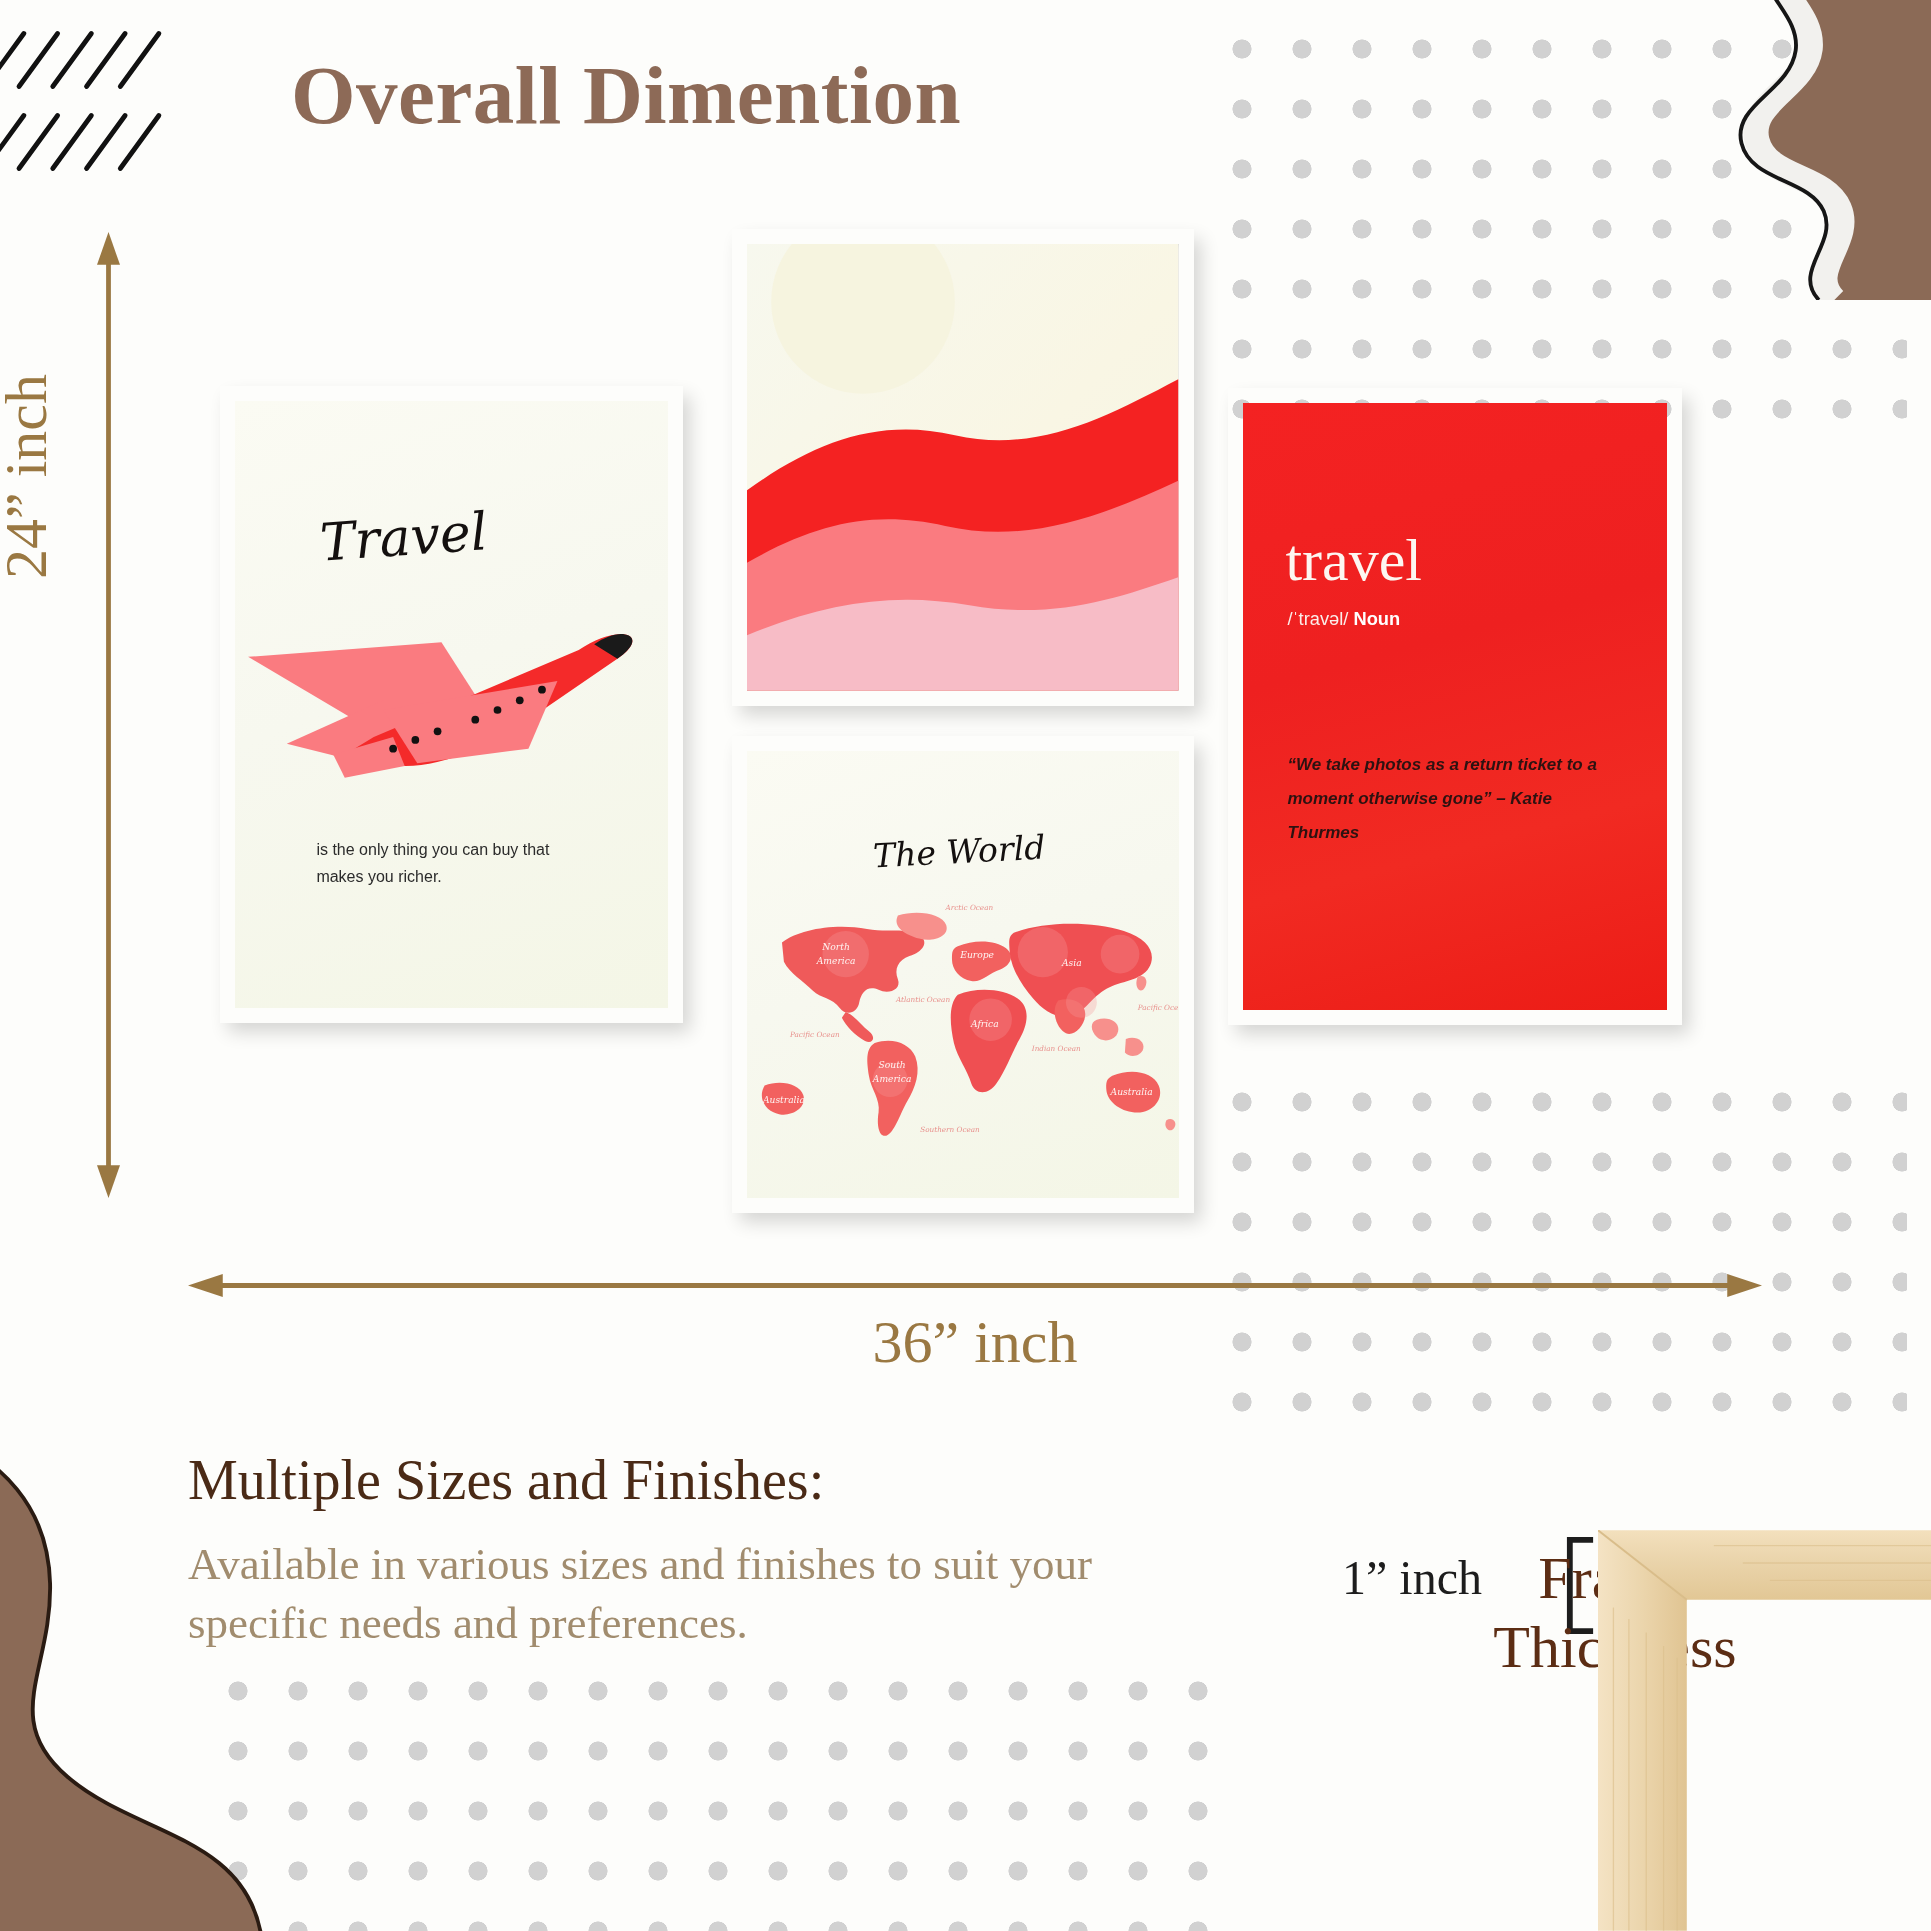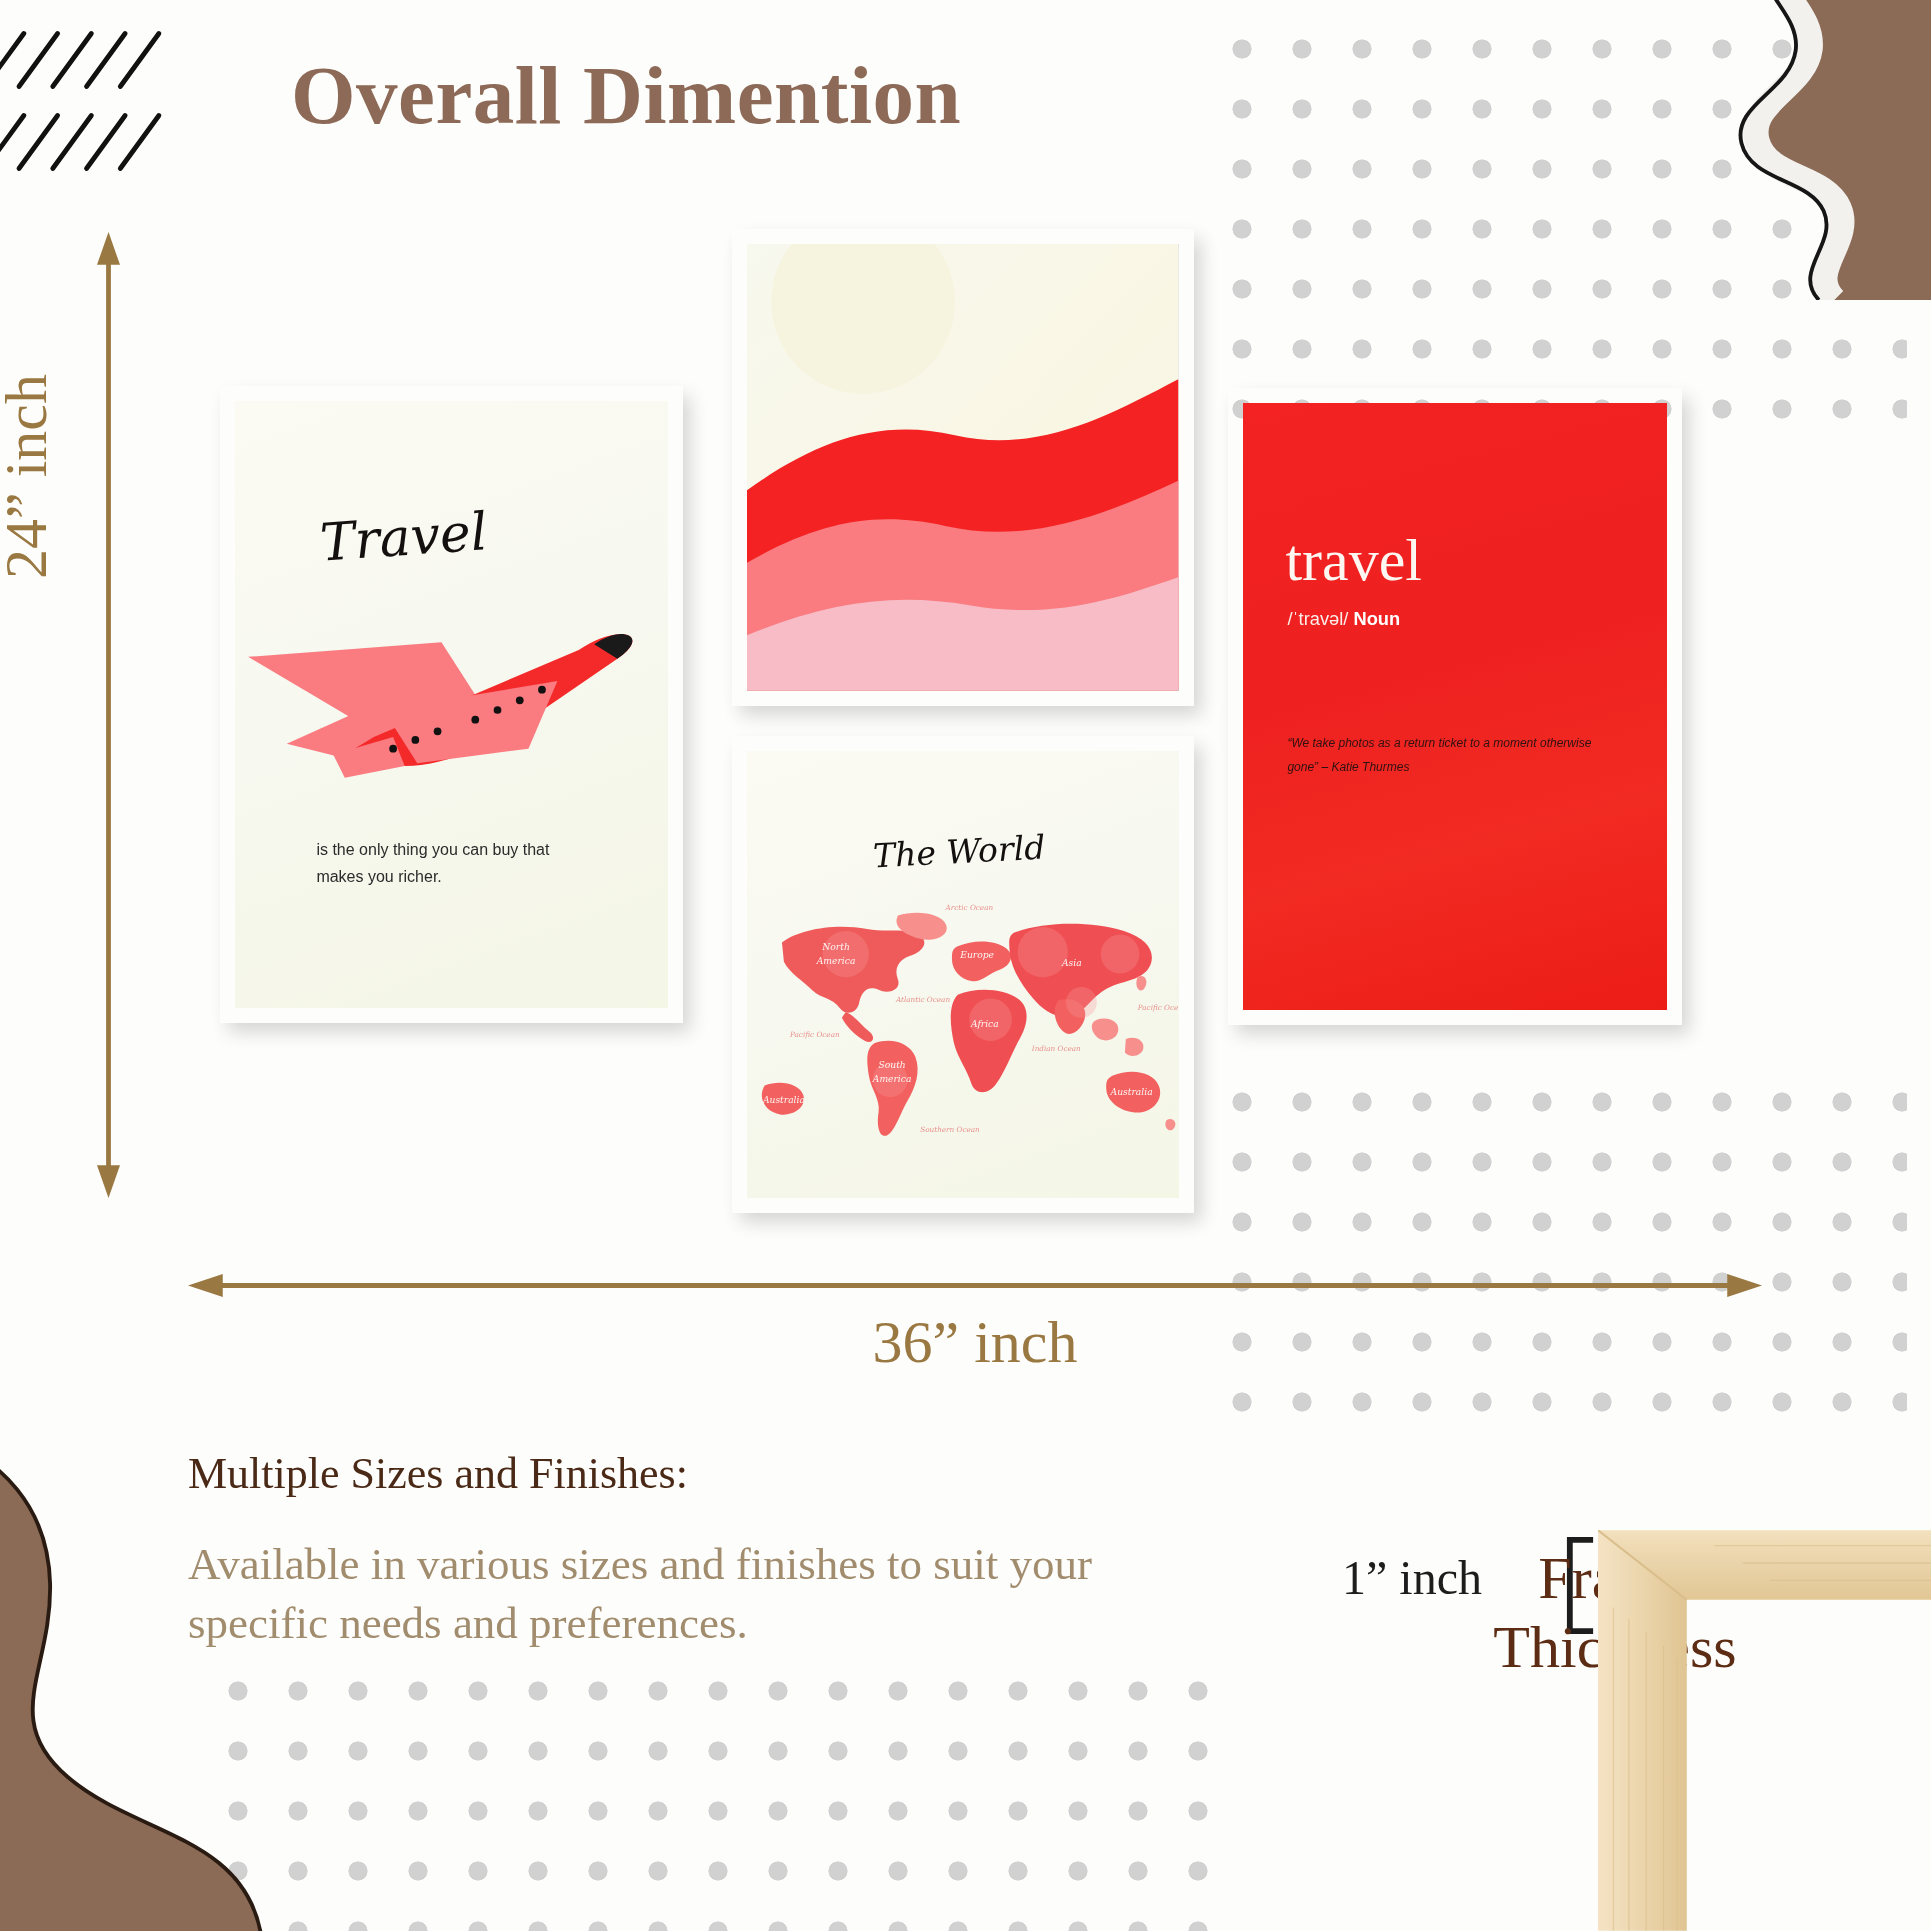--- a/index.html
+++ b/index.html
@@ -111,29 +111,29 @@
     font-family:"Liberation Sans", sans-serif;
     font-size:18.3px;color:#fbeeea;
   }
   #def-phon b{color:#ffffff;}
   #def-body{
     position:absolute;left:44px;top:263px;width:338px;
     font-family:"Liberation Sans", sans-serif;
     font-size:13.5px;line-height:1.7;color:#2a1110;font-weight:bold;
   }
   #def-quote{
-    position:absolute;left:44px;top:328px;width:319px;
+    position:absolute;left:44px;top:345px;width:319px;
     font-family:"Liberation Sans", sans-serif;font-style:italic;
-    font-size:12px;line-height:2;color:#2d1211;font-weight:normal;
+    font-size:17px;line-height:2;color:#2d1211;font-weight:bold;
   }
 
   
   #multi-heading{
     position:absolute;left:188px;top:1448px;
-    font-size:44px;color:#4a2a16;white-space:nowrap;
+    font-size:56px;color:#4a2a16;white-space:nowrap;
   }
   #multi-body{
     position:absolute;left:188px;top:1535px;width:1052px;
     font-size:45px;line-height:1.32;color:#a18c6e;
   }
 
   
   #thick-inch{
     position:absolute;left:1342px;top:1550px;
     font-size:48px;color:#1d1d1d;white-space:nowrap;

